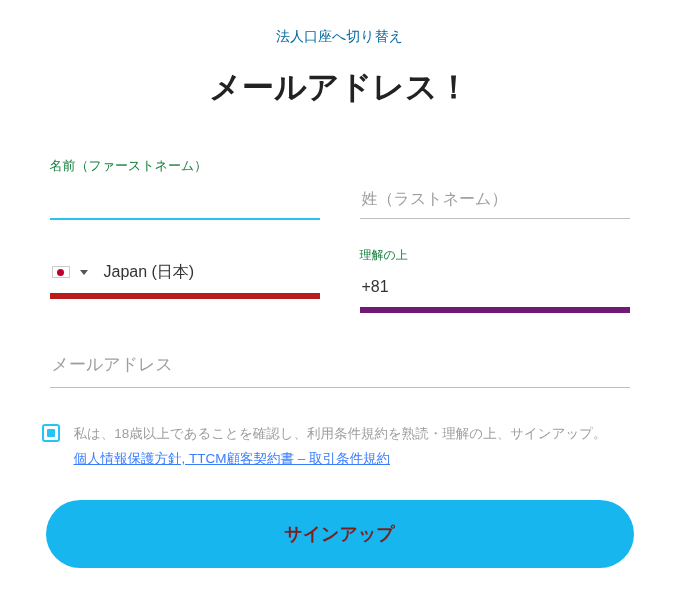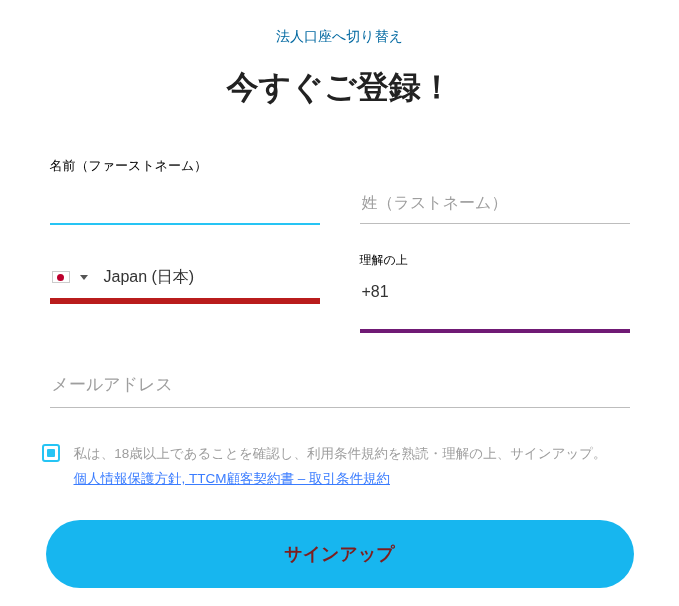--- a/index.html
+++ b/index.html
@@ -10,27 +10,27 @@
     }
     .container { width:600px; padding:28px 0 0 0; }
     .switch-link { text-align:center; font-size:14px; color:#0369a1; margin-bottom:20px; }
     .title { text-align:center; font-size:32px; font-weight:700; color:#222; margin-bottom:48px; }
 
     .row { display:flex; gap:40px; padding:0 10px; margin-bottom:28px; }
     .field { flex:1; position:relative; }
     .field.full { flex:1 1 100%; }
 
     .float-label {
-      display:block; font-size:13px; color:#000000; margin-bottom:10px; line-height:1.2;font-family:Liberation Serif, serif;
+      display:block; font-size:13px; color:#15803d; margin-bottom:10px; line-height:1.2;font-family:Liberation Serif, serif;
     }
     .float-label.small { font-size:12px; }
 
     .text-input {
       width:100%; border:none; border-bottom:1px solid #bdbdbd;
-      background:transparent; font-size:20px; color:#444; padding:6px 2px 10px 2px;
+      background:transparent; font-size:16px; color:#444; padding:6px 2px 10px 2px;
       outline:none;
     }
     .text-input.active { border-bottom:2px solid #26c4f4; }
     .text-input::placeholder { color:#9e9e9e; font-size:16px; }
 
     .country-field {
       display:flex; align-items:center; gap:10px;
       border-bottom:6px solid #b91c1c; padding:14px 2px 10px 2px; cursor:pointer;
     }
     .flag {
@@ -38,22 +38,22 @@
       display:flex; align-items:center; justify-content:center; flex-shrink:0;
     }
     .flag-dot { width:7px; height:7px; border-radius:50%; background:#bc002d; }
     .chevron {
       width:0; height:0; border-left:4px solid transparent; border-right:4px solid transparent;
       border-top:5px solid #555; flex-shrink:0;
     }
     .country-name { font-size:16px; color:#333; padding-left:6px; }
 
     .phone-value {
-      font-size:16px; color:#333; border-bottom:4px solid #701a75;
-      padding:6px 2px 28px 2px; width:100%; background:transparent; border-top:none;
+      font-size:16px; color:#333; border-bottom:6px solid #701a75;
+      padding:6px 2px 11px 2px; width:100%; background:transparent; border-top:none;
       border-left:none; border-right:none; outline:none;
     }
 
     .email-input {
       width:100%; border:none; border-bottom:1px solid #bdbdbd;
       background:transparent; font-size:17px; color:#a16207; padding:14px 2px 12px 2px;
       outline:none;
     }
     .email-input::placeholder { color:#9e9e9e; }
 
@@ -77,21 +77,21 @@
       font-size:18px; font-weight:700; cursor:pointer;
     }
   </style>
 </head>
 <body>
 
 <div class="container">
 
   <div class="switch-link">法人口座へ切り替え</div>
 
-  <div class="title">今すぐご登録！</div>
+  <div class="title">メールアドレス！</div>
 
   <div class="row">
     <div class="field">
       <label class="float-label">名前（ファーストネーム）</label>
       <input class="text-input active" type="text" value="" style="">
     </div>
     <div class="field">
       <label class="float-label">&nbsp;</label>
       <input class="text-input" type="text" placeholder="姓（ラストネーム）" style="">
     </div>

